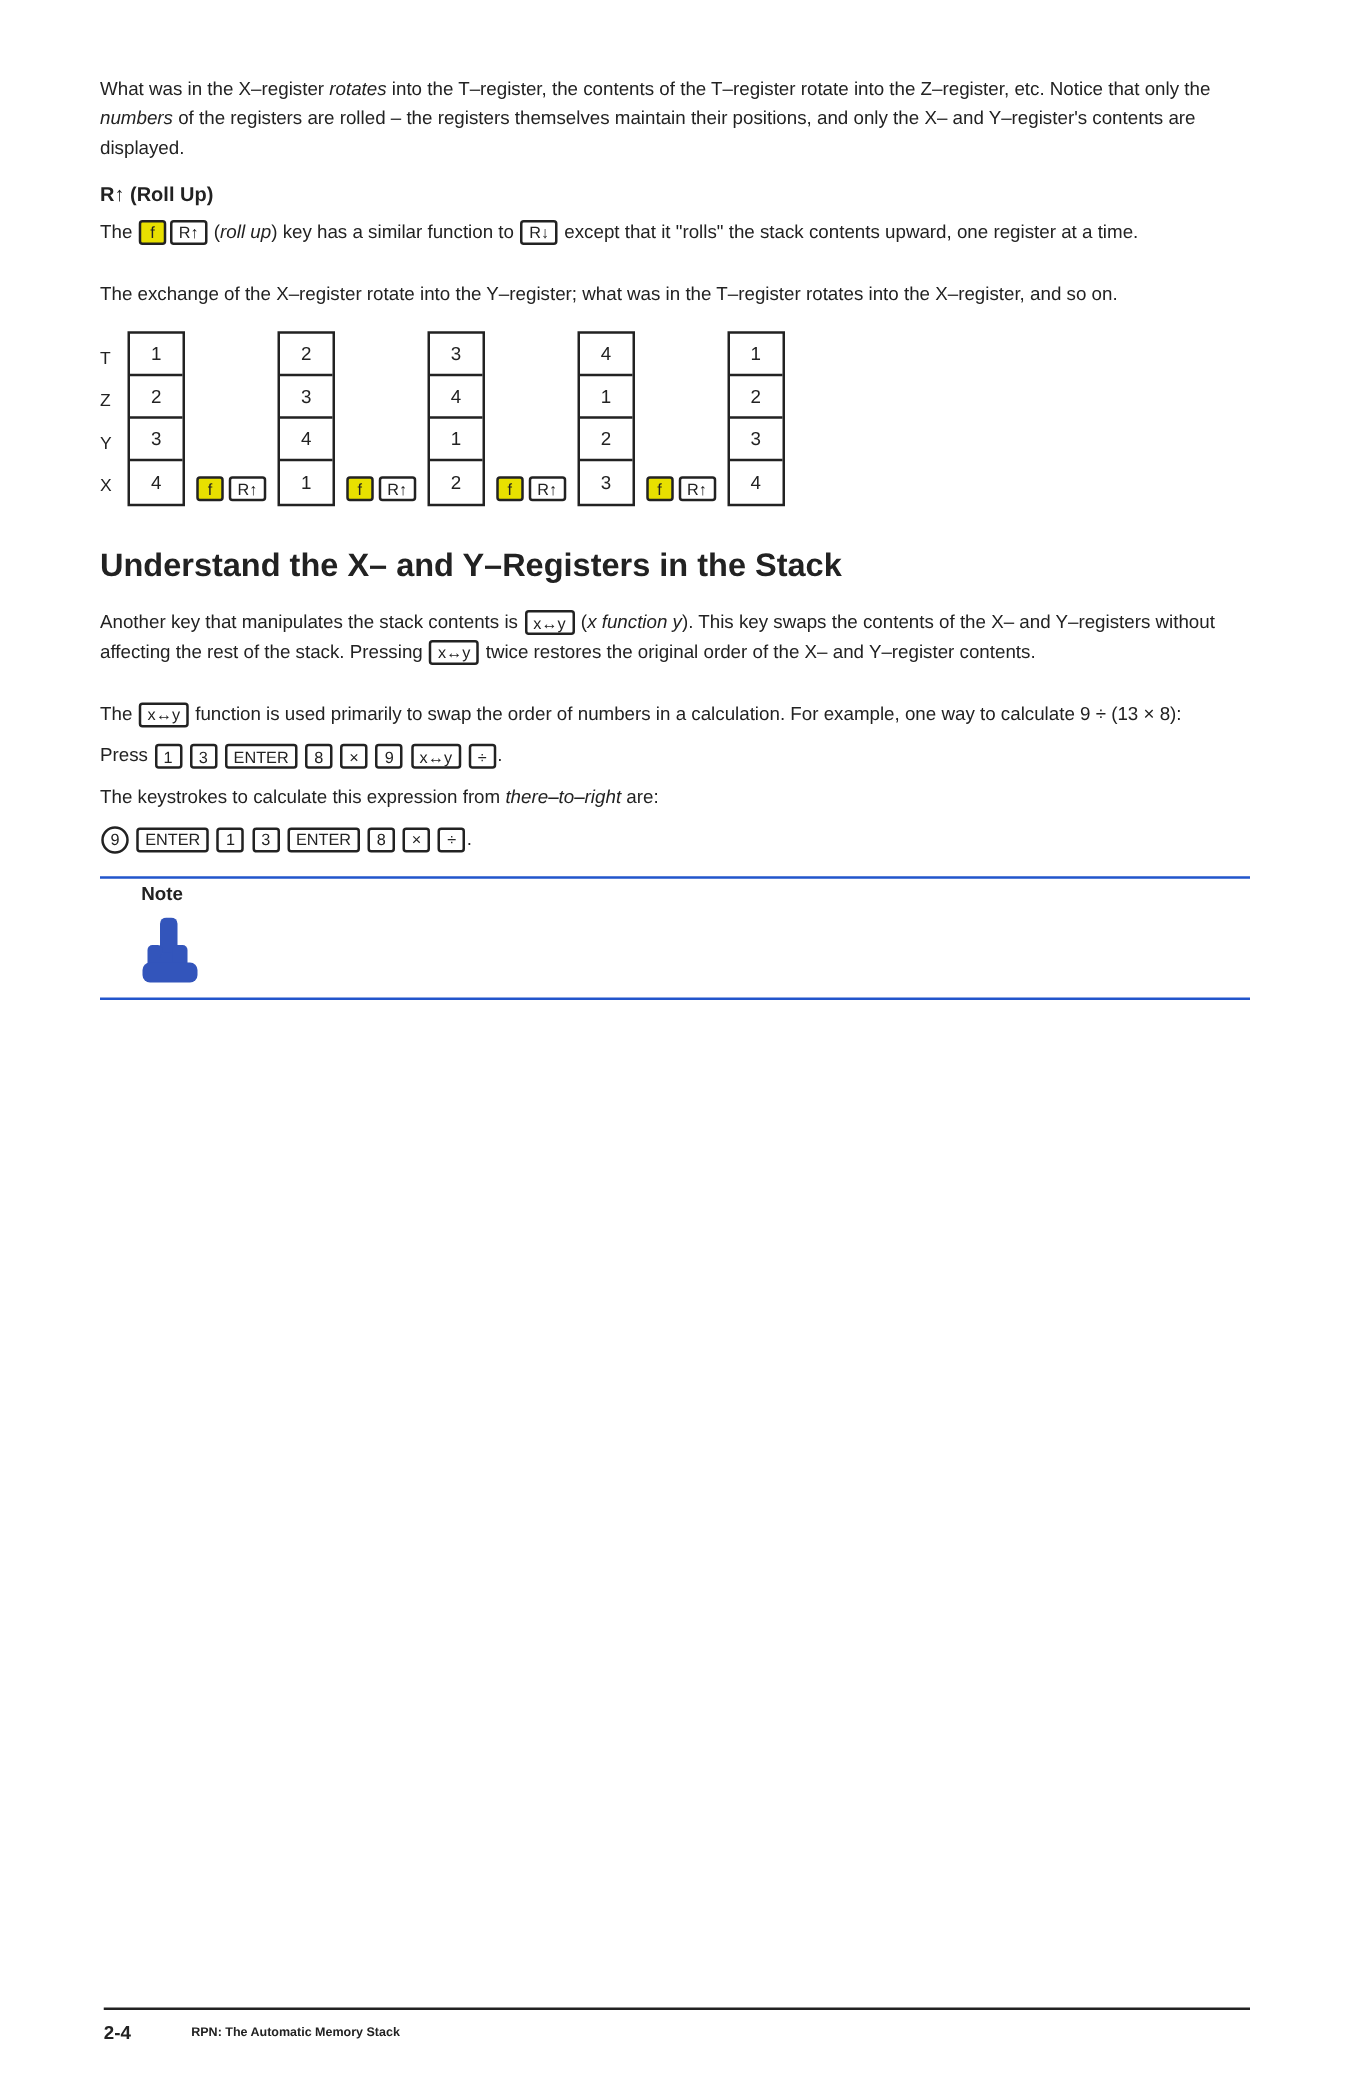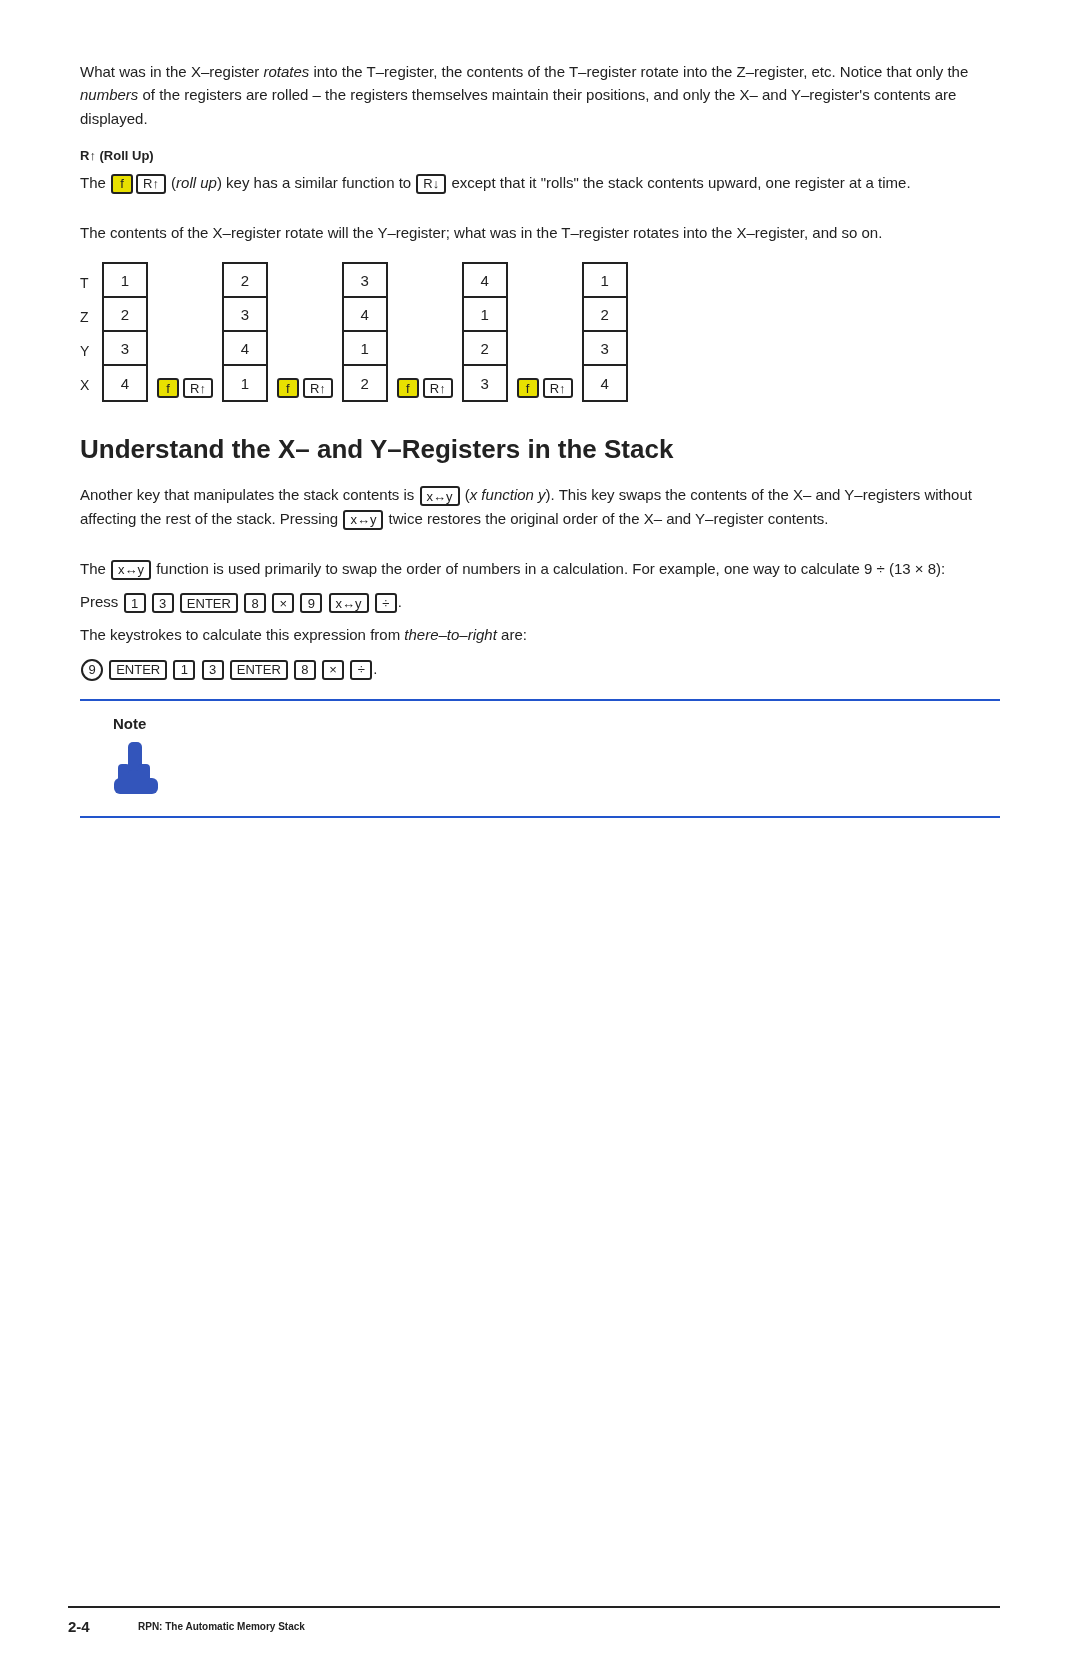--- a/index.html
+++ b/index.html
@@ -13,21 +13,21 @@
       padding: 60px 80px 60px 80px;
     }
 
     p {
       line-height: 1.55;
       margin-bottom: 10px;
     }
 
     .section-heading {
       font-weight: bold;
-      font-size: 13px;
+      font-size: 16px;
       margin-bottom: 8px;
       margin-top: 18px;
     }
 
     .big-heading {
       font-size: 26px;
       font-weight: bold;
       margin: 32px 0 18px 0;
       line-height: 1.2;
     }
@@ -142,21 +142,21 @@
       gap: 2px;
       margin-bottom: 4px;
     }
 
     
     .note-box {
       display: flex;
       flex-direction: row;
       border-top: 2px solid #2255cc;
       border-bottom: 2px solid #2255cc;
-      padding: 14px 16px;
+      padding: 4px 16px;
       margin: 18px 0 18px 0;
       gap: 18px;
       align-items: flex-start;
     }
 
     .note-label {
       font-weight: bold;
       font-size: 15px;
       min-width: 46px;
     }
@@ -173,21 +173,21 @@
 
     .note-text {
       font-size: 14px;
       line-height: 1.55;
     }
 
     
     .footer {
       position: absolute;
       bottom: 38px;
-      left: 68px;
+      left: 83px;
       right: 80px;
       display: flex;
       align-items: center;
       gap: 30px;
       border-top: 2px solid #222;
       padding-top: 10px;
     }
 
     .footer-page {
       font-weight: bold;
@@ -225,21 +225,21 @@
     </span>
     (<em>roll up</em>) key has a similar function to
     <span class="key">R↓</span>
     except that it "rolls" the stack contents upward, one register at a time.
   </p>
 
   <br>
 
   
   <p>
-    The contents of the X–register rotate will the Y–register; what was in the T–register
+    The exchange of the X–register rotate into the Y–register; what was in the T–register
     rotates into the X–register, and so on.
   </p>
 
   
   <div class="stack-diagrams">
 
     <div class="stack-with-label">
       <div class="stack-labels">
         <div class="stack-label">T</div>
         <div class="stack-label">Z</div>

